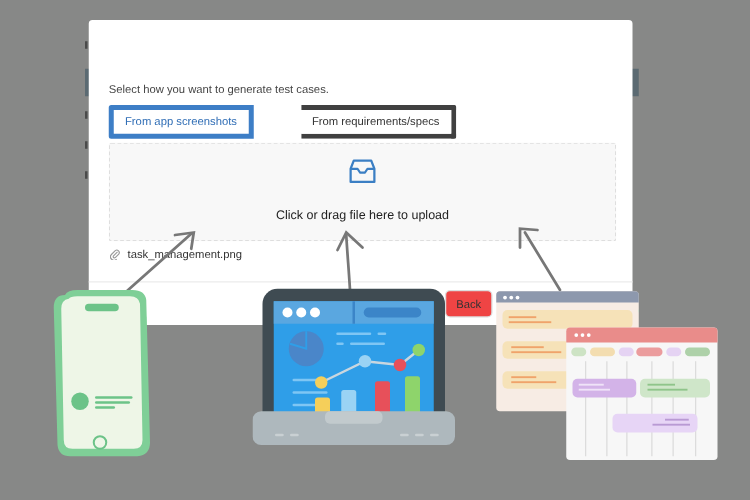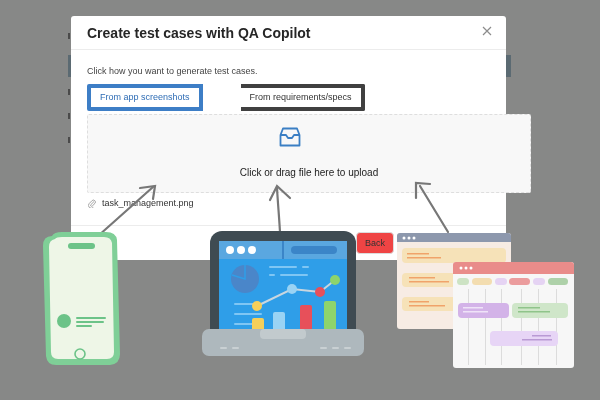--- a/index.html
+++ b/index.html
@@ -29,21 +29,21 @@
   .subtitle { position:absolute; left:16px; top:50px; font-size:9px; color:#444; }
   .tabs { position:absolute; left:16px; top:68px; display:flex; }
   .tab {
     height:19px; line-height:19px; padding:0 9px; font-size:9px; border:4px solid #404040; color:#333;
     background:#fff; cursor:pointer;
   }
   .tab.active { border-color:#3d7ec6; color:#2f6db5; border-radius:2px 0 0 2px; }
   .tab.last { border-left:none; border-radius:0 2px 2px 0;margin-left:38px; }
   .dropzone {
     position:absolute; left:16px; top:98px; width:404px; height:77px;
-    background:#f8f8f8; border:1px dashed #dedede; border-radius:2px; cursor:pointer;padding-left:38px;
+    background:#f8f8f8; border:1px dashed #dedede; border-radius:2px; cursor:pointer;
   }
   .inbox-icon { position:absolute; left:191px; top:12px; }
   .drop-text { position:absolute; left:0; right:0; top:52px; text-align:center; font-size:10px; color:#222; }
   .file-row { position:absolute; left:17px; top:182px; display:flex; align-items:center; font-size:9px; color:#333; }
   .file-row svg { margin-right:6px; }
   .footer-line { position:absolute; left:0; right:0; top:209px; border-top:1px solid #ececec; }
   .back-btn {
     position:absolute; left:285px; top:216px; width:36px; height:20px; border:1px solid #dcdcdc; border-radius:4px;
     font-size:9px; line-height:20px; text-align:center; color:#333; background:#ef4444; cursor:pointer;
   }
@@ -58,30 +58,22 @@
 <div class="bg-app">
   <div class="bg-strip" style="left:68px;top:55px;width:4px;height:22px;"></div>
   <div class="bg-strip" style="left:505px;top:55px;width:6px;height:22px;"></div>
   <div class="bg-mark" style="left:68px;top:33px;"></div>
   <div class="bg-mark" style="left:68px;top:89px;"></div>
   <div class="bg-mark" style="left:68px;top:113px;"></div>
   <div class="bg-mark" style="left:68px;top:137px;"></div>
 </div>
 
 <div class="modal">
-  <div class="modal-header">
-    <div class="modal-title">Create test cases with QA Copilot</div>
-    <div class="close-btn">
-      <svg width="14" height="14" viewBox="0 0 14 14">
-        <path d="M3 3 L11 11 M11 3 L3 11" stroke="#8c8c8c" stroke-width="1.2" fill="none"></path>
-      </svg>
-    </div>
-  </div>
-
-  <div class="subtitle">Click how you want to generate test cases.</div>
+
+  <div class="subtitle">Select how you want to generate test cases.</div>
 
   <div class="tabs">
     <div class="tab active">From app screenshots</div>
     <div class="tab last">From requirements/specs</div>
   </div>
 
   <div class="dropzone">
     <svg class="inbox-icon" width="22" height="20" viewBox="0 0 22 20">
       <path d="M4 1.5 H18 L20.5 8 V18.5 H1.5 V8 Z" fill="none" stroke="#3b7fc4" stroke-width="1.8" stroke-linejoin="round"></path>
       <path d="M1.5 8 H7 L9 11 H13 L15 8 H20.5" fill="none" stroke="#3b7fc4" stroke-width="1.8" stroke-linejoin="round"></path>

